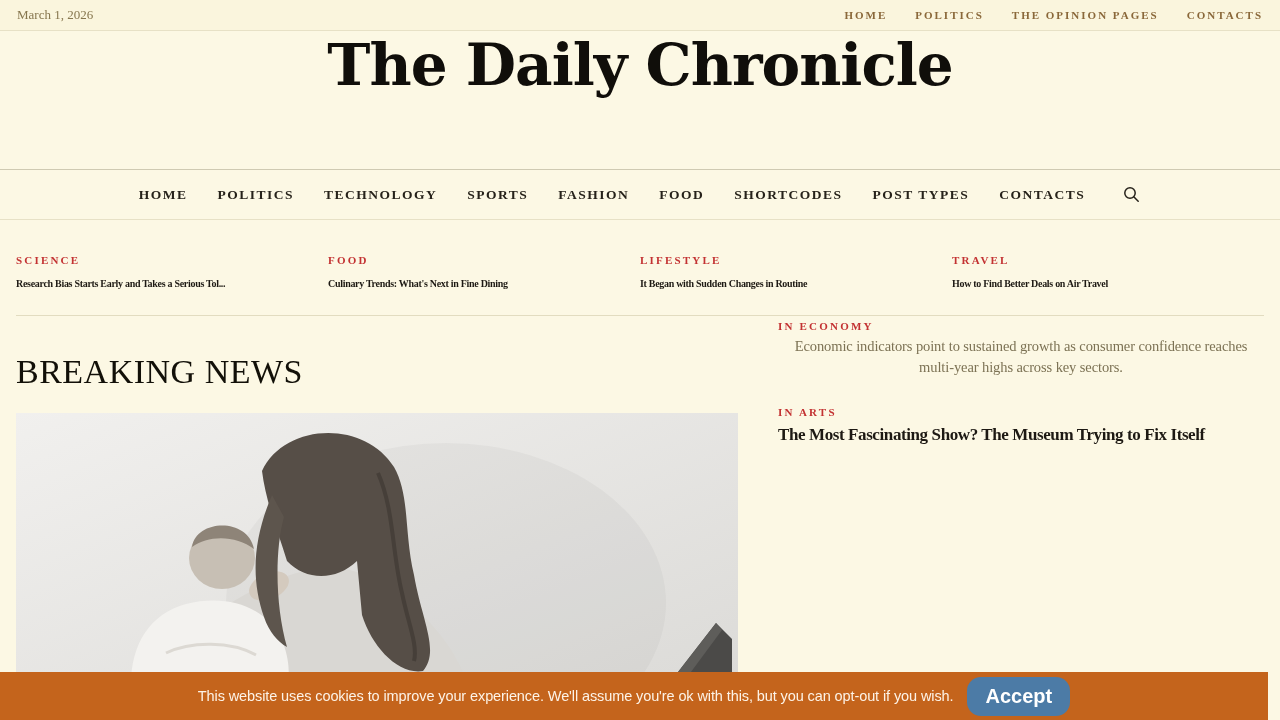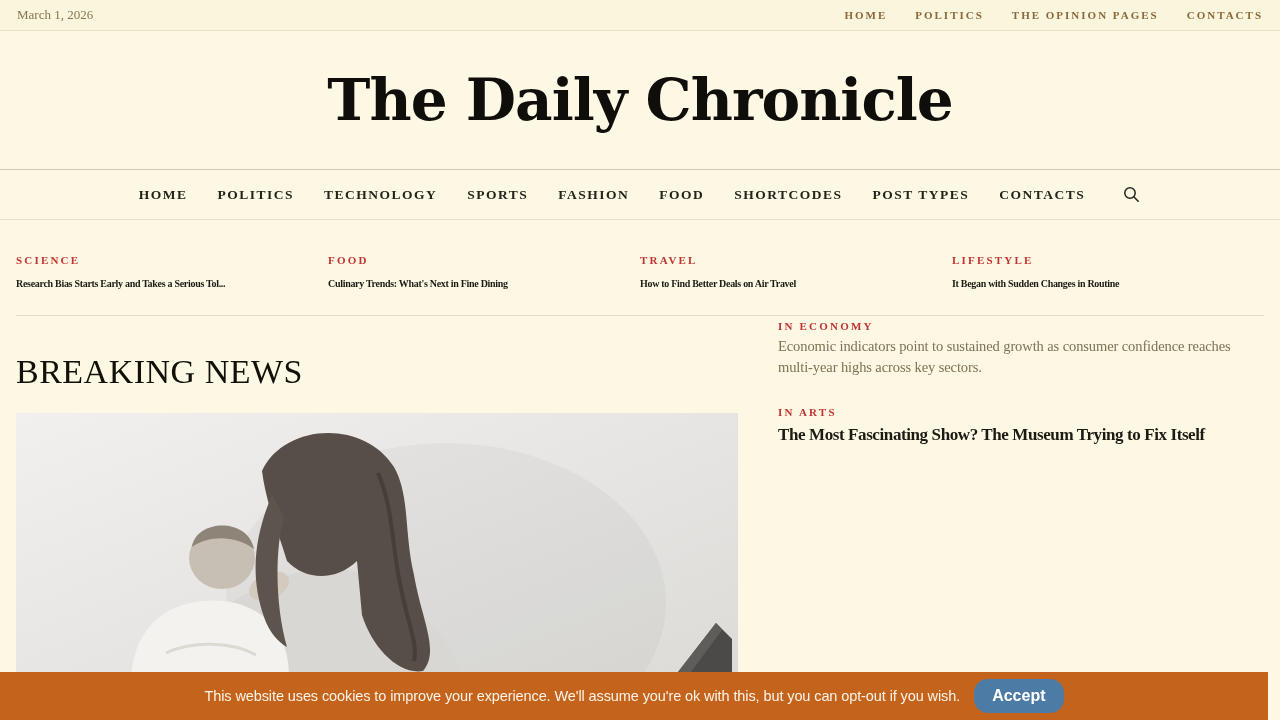--- a/index.html
+++ b/index.html
@@ -32,21 +32,21 @@
     font-size: 11px;
     font-weight: bold;
     letter-spacing: 2px;
     color: #8a683a;
   }
 
   
   .masthead {
     height: 138px;
     display: flex;
-    align-items: center;
+    align-items: flex-start;
     justify-content: center;
   }
   .masthead h1 {
     font-family: "DejaVu Serif", serif;
     font-weight: bold;
     font-size: 58px;
     letter-spacing: -1px;
     color: #100e0a;
   }
 
@@ -132,20 +132,21 @@
     letter-spacing: -0.4px;
     color: #1d1913;
     margin: 2px 0 8px;
     line-height: 1.35;
   }
   .feed-item p {
     font-size: 14.5px;
     line-height: 1.45;
     color: #7c7254;
     letter-spacing: -0.1px;
+    text-align: center;
   }
   .feed-item .cat-label { margin-bottom: 4px; }
 
   
   .cookiebar {
     position: absolute;
     left: 0; right: 12px; bottom: 0;
     height: 48px;
     background: #c4641c;
     display: flex;
@@ -155,21 +156,21 @@
     z-index: 10;
   }
   .cookiebar .msg {
     font-family: "Liberation Sans", sans-serif;
     font-size: 14.5px;
     letter-spacing: -0.1px;
     color: #fdf3e7;
   }
   .cookiebar button {
     font-family: "Liberation Sans", sans-serif;
-    font-size: 16px;
+    font-size: 20px;
     font-weight: bold;
     color: #ffffff;
     background: #4c7ba6;
     border: none;
     border-radius: 14px;
     padding: 8px 18px;
     cursor: pointer;
   }
 </style>
 </head>
@@ -210,26 +211,26 @@
 <section class="teasers">
   <article class="teaser">
     <a class="cat-label">SCIENCE</a>
     <h3>Research Bias Starts Early and Takes a Serious Tol...</h3>
   </article>
   <article class="teaser">
     <a class="cat-label">FOOD</a>
     <h3>Culinary Trends: What's Next in Fine Dining</h3>
   </article>
   <article class="teaser">
+    <a class="cat-label">LIFESTYLE</a>
+    <h3>It Began with Sudden Changes in Routine</h3>
+  </article>
+  <article class="teaser">
     <a class="cat-label">TRAVEL</a>
     <h3>How to Find Better Deals on Air Travel</h3>
-  </article>
-  <article class="teaser">
-    <a class="cat-label">LIFESTYLE</a>
-    <h3>It Began with Sudden Changes in Routine</h3>
   </article>
 </section>
 
 <main class="main">
 
   <section class="col-breaking">
     <h2 class="section-heading">BREAKING NEWS</h2>
     <div class="photo-frame">
 
       <svg width="722" height="290" viewBox="0 0 722 290">

